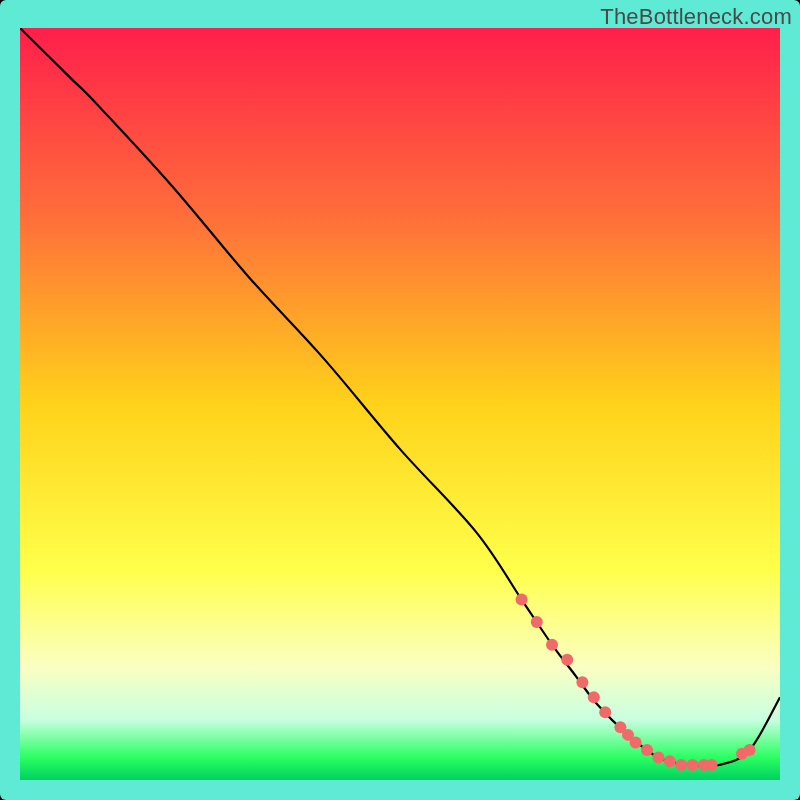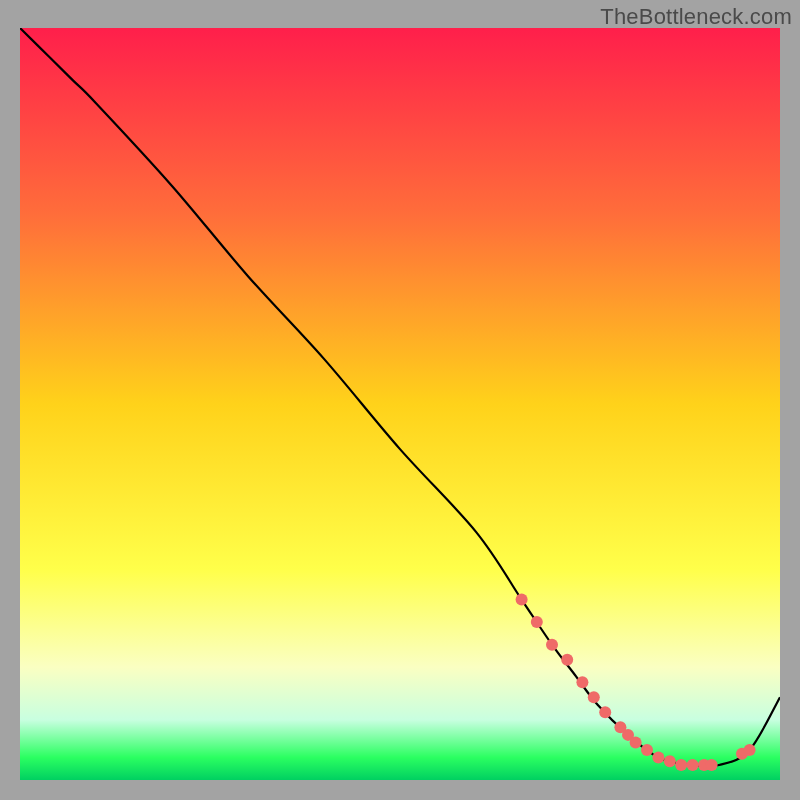--- a/index.html
+++ b/index.html
@@ -8,21 +8,22 @@
     width: 800px;
     height: 800px;
     background: #000;
     overflow: hidden;
     font-family: Arial, Helvetica, sans-serif;
   }
   .wrap {
     position: relative;
     width: 800px;
     height: 800px;
-    background: #a3a3a3;
+    background: #5eead4;
+    border-radius: 6px;
   }
   .watermark {
     position: absolute;
     top: 4px;
     right: 8px;
     color: #4a4a4a;
     font-size: 22px;
     font-weight: 400;
     letter-spacing: 0.2px;
     z-index: 5;

